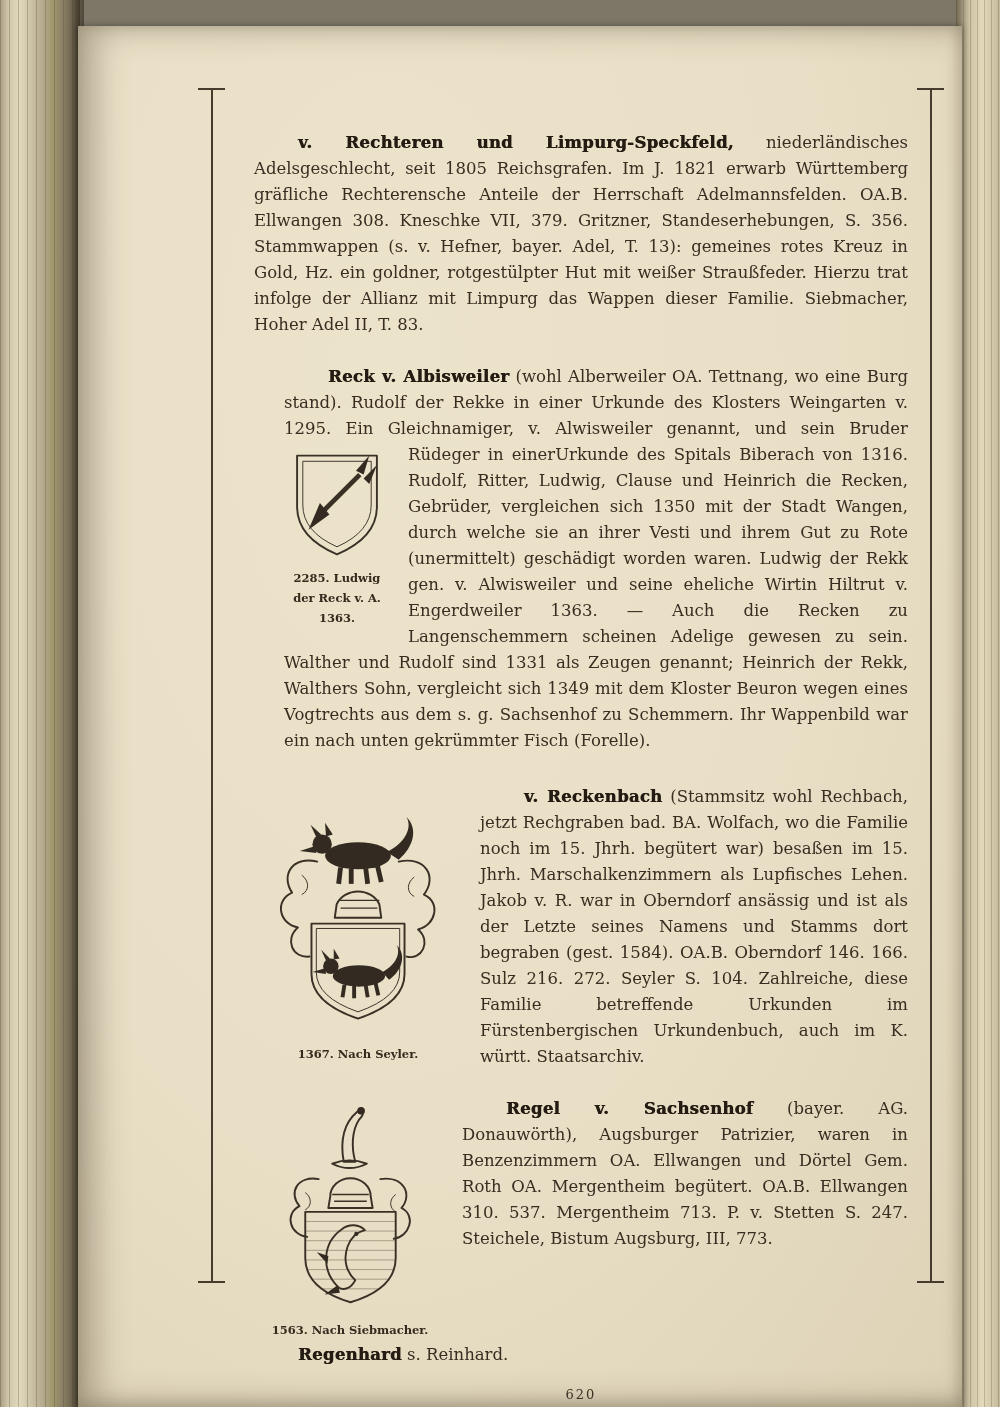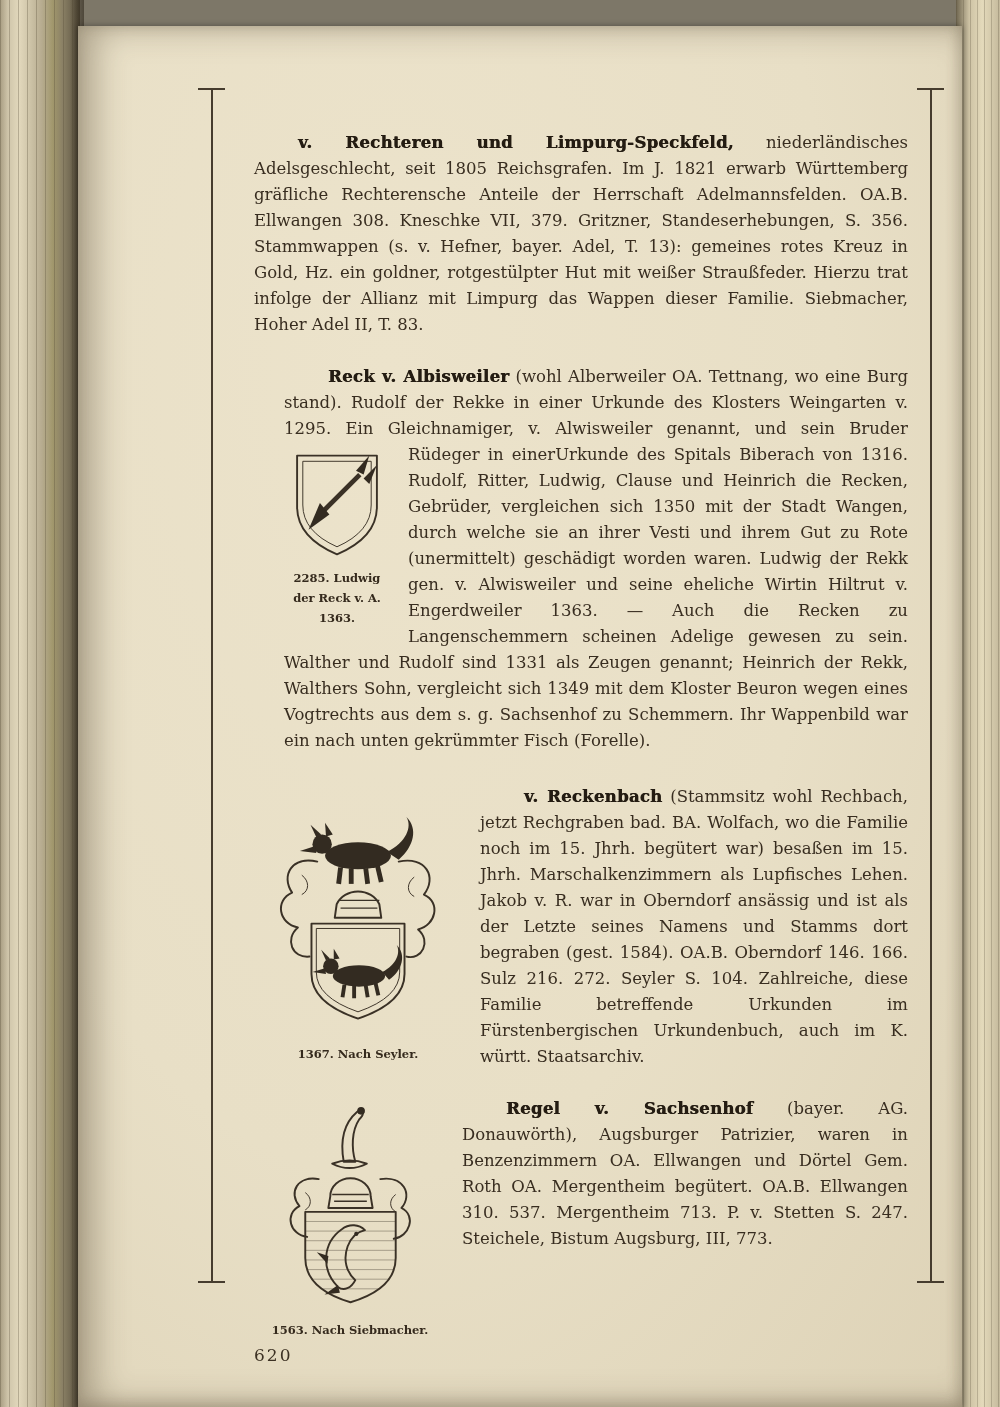--- a/index.html
+++ b/index.html
@@ -77,21 +77,21 @@
   .figure-reckenbach { width:208px; margin:2px 18px 2px 0; }
   .figure-regel      { width:192px; margin:6px 16px 2px 0; }
   .fig-caption {
     display:block; margin-top:6px;
     font-size:11.5px; line-height:20px; font-weight:bold;
     color:#352a1d; text-align:center;
   }
 
   .page-number {
     clear:both; margin-top:14px;
-    font-size:17px; letter-spacing:2px; color:#3c3123;
+    text-align:center; font-size:13px; letter-spacing:2px; color:#3c3123;
   }
 
   .ink { stroke:#3a3126; fill:none; stroke-width:2; stroke-linecap:round; stroke-linejoin:round; }
   .ink-thin { stroke:#3a3126; fill:none; stroke-width:1; }
   .ink-fill { fill:#332b21; stroke:none; }
 </style>
 </head>
 <body>
 
 <div class="left-pages"></div>
@@ -197,17 +197,18 @@
           <path class="ink" stroke-width="2.6" d="M46 114 H140 V162 Q140 194 93 208 Q46 194 46 162 Z"></path>
 
           <path class="ink" fill="#e8dfc6" d="M80 192 C62 174 64 146 84 132 C92 126 102 127 108 133 C99 135 93 142 90 150 C85 164 89 177 98 185 C94 193 86 197 80 192 Z"></path>
           <circle class="ink-fill" cx="99" cy="137" r="2.2"></circle>
           <polygon class="ink-fill" points="70,160 58,156 69,168"></polygon>
           <polygon class="ink-fill" points="80,190 66,200 82,198"></polygon>
         </svg>
           <span class="fig-caption">1563. Nach Siebmacher.</span>
         </span><span class="entry-heading">Regel v. Sachsenhof</span><span> (bayer. AG. Donauwörth), Augsburger Patrizier, waren in Benzenzimmern OA. Ellwangen und Dörtel Gem. Roth OA. Mergentheim begütert. OA.B. Ellwangen 310. 537. Mergentheim 713. P. v. Stetten S. 247. Steichele, Bistum Augsburg, III, 773.</span></p>
 
+    <p class="entry entry-regenhard"><span class="entry-heading">Regenhard</span><span> s. Reinhard.</span></p>
 
     <div class="page-number">620</div>
 
   </div>
 </div>
 
 </body></html>

